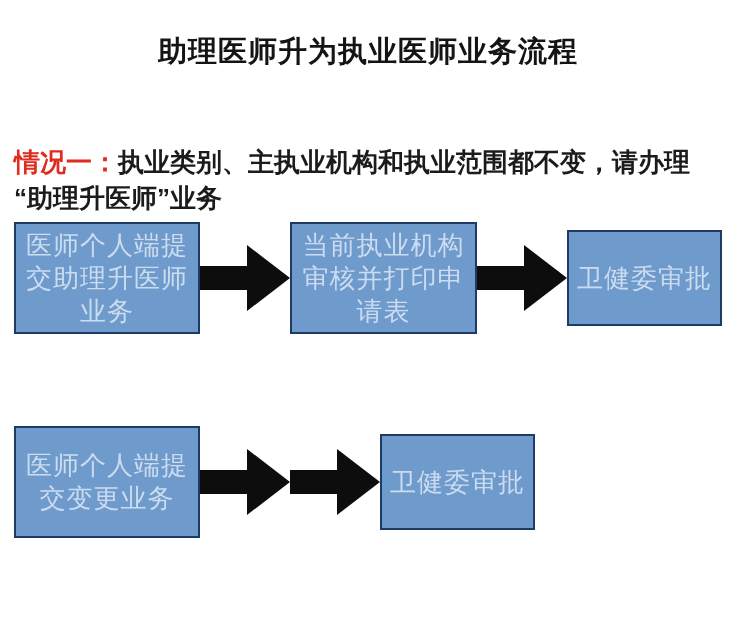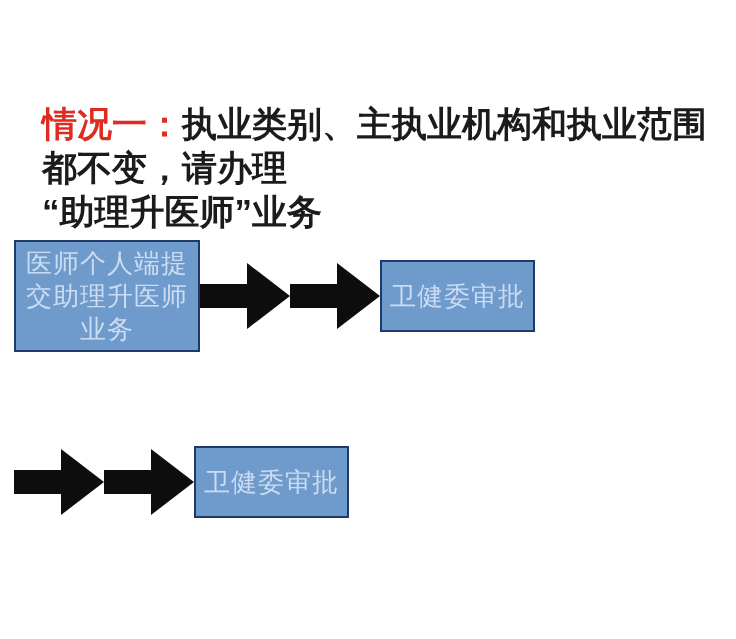--- a/index.html
+++ b/index.html
@@ -21,26 +21,25 @@
     font-size: 29px;
     font-weight: 800;
     color: #141414;
     letter-spacing: 1px;
     line-height: 42px;
   }
   .case { padding-left: 14px; padding-right: 10px; }
   .case-1 { margin-top: 72px; }
   .case-2 { margin-top: 92px; }
   .desc {
-    font-size: 35px;
-    line-height: 44px;
+    font-size: 26px;
+    line-height: 36px;
     color: #1b1b1b;
     font-weight: 600;
     white-space: pre-line;
-    margin-left: 28px;
   }
   .case-label {
     color: #e02b21;
     font-weight: 800;
   }
   .flow {
     display: flex;
     align-items: center;
     margin-top: 6px;
   }
@@ -54,58 +53,65 @@
     line-height: 33px;
     letter-spacing: 1px;
     display: flex;
     align-items: center;
     justify-content: center;
     text-align: center;
     flex-shrink: 0;
   }
   .box-a { width: 186px; height: 112px; padding: 4px 9px; }
   .box-b { width: 187px; height: 112px; padding: 4px 6px; }
-  .box-c { width: 155px; height: 72px; padding: 4px 6px; }
+  .box-c { width: 155px; height: 96px; padding: 4px 6px; }
   .arrow {
     width: 90px;
     height: 76px;
     flex-shrink: 0;
     display: block;
   }
   .arrow polygon { fill: #0d0d0d; }
 </style>
 </head>
 <body>
 
 <div class="page">
 
+  <h1 class="title">助理医师升为执业医师业务流程</h1>
 
   <section class="case case-1">
     <p class="desc"><span class="case-label">情况一：</span><span>执业类别、主执业机构和执业范围都不变，请办理
 “助理升医师”业务</span></p>
 
     <div class="flow">
       <div class="flow-box box-a">
         <span>医师个人端提交助理升医师业务</span>
       </div>
       <svg class="arrow" viewBox="0 0 90 76" xmlns="http://www.w3.org/2000/svg">
         <polygon points="0,26 47,26 47,5 90,38 47,71 47,50 0,50"></polygon>
       </svg>
+      <div class="flow-box box-b">
+        <span>当前执业机构审核并打印申请表</span>
+      </div>
       <svg class="arrow" viewBox="0 0 90 76" xmlns="http://www.w3.org/2000/svg">
         <polygon points="0,26 47,26 47,5 90,38 47,71 47,50 0,50"></polygon>
       </svg>
       <div class="flow-box box-c">
         <span>卫健委审批</span>
       </div>
     </div>
   </section>
 
   <section class="case case-2">
 
     <div class="flow">
+      <div class="flow-box box-a">
+        <span>医师个人端提交变更业务</span>
+      </div>
       <svg class="arrow" viewBox="0 0 90 76" xmlns="http://www.w3.org/2000/svg">
         <polygon points="0,26 47,26 47,5 90,38 47,71 47,50 0,50"></polygon>
       </svg>
       <svg class="arrow" viewBox="0 0 90 76" xmlns="http://www.w3.org/2000/svg">
         <polygon points="0,26 47,26 47,5 90,38 47,71 47,50 0,50"></polygon>
       </svg>
       <div class="flow-box box-c">
         <span>卫健委审批</span>
       </div>
     </div>

